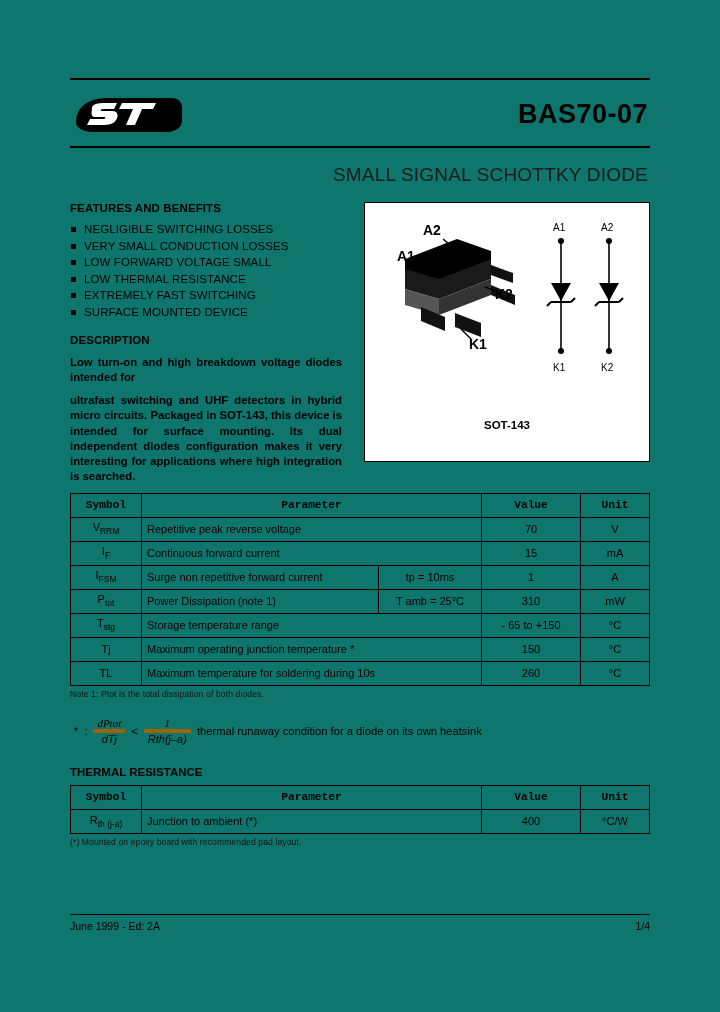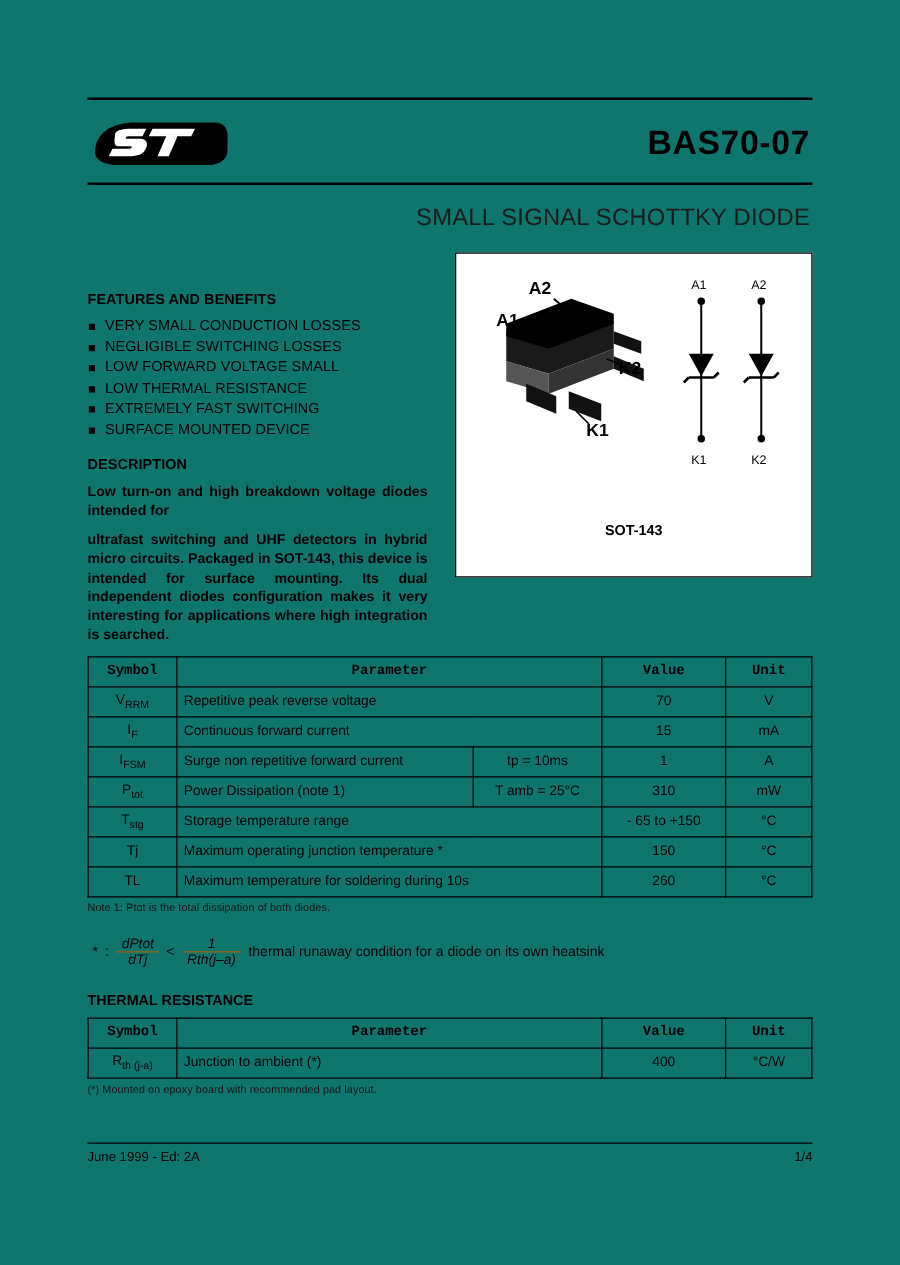--- a/index.html
+++ b/index.html
@@ -59,21 +59,21 @@
     padding: 16px 2px 12px 0;
     letter-spacing: 0.2px;
   }
 
   
   .cols {
     display: flex;
     gap: 22px;
     margin-top: 4px;
   }
-  .col-left { width: 272px; margin-top: 32px; }
+  .col-left { width: 272px; }
   .col-right { width: 286px; }
 
   .sec-title {
     font-size: 11.5px;
     font-weight: bold;
     margin-bottom: 9px;
     letter-spacing: 0.1px;
   }
   ul.features {
     list-style: none;
@@ -172,21 +172,21 @@
     font-size: 11.2px;
   }
   .frac {
     display: inline-flex;
     flex-direction: column;
     text-align: center;
     font-style: italic;
     line-height: 1.15;
     font-size: 11px;
   }
-  .frac .num { border-bottom: 1px solid #a16207; padding: 0 4px; }
+  .frac .num { border-bottom: 4px solid #a16207; padding: 0 4px; font-family: Liberation Serif, serif; }
   .frac .den { padding: 0 4px; }
   .star { font-size: 11px; }
 
   
   .footer {
     position: absolute;
     left: 70px;
     right: 70px;
     bottom: 80px;
   }
@@ -220,22 +220,22 @@
     </div>
 
     <div class="header-rule2"></div>
 
     <div class="subtitle">SMALL SIGNAL SCHOTTKY DIODE</div>
 
     <div class="cols">
       <div class="col-left">
         <div class="sec-title">FEATURES AND BENEFITS</div>
         <ul class="features">
+          <li>NEGLIGIBLE SWITCHING LOSSES</li>
           <li>VERY SMALL CONDUCTION LOSSES</li>
-          <li>NEGLIGIBLE SWITCHING LOSSES</li>
           <li>LOW FORWARD VOLTAGE SMALL</li>
           <li>LOW THERMAL RESISTANCE</li>
           <li>EXTREMELY FAST SWITCHING</li>
           <li>SURFACE MOUNTED DEVICE</li>
         </ul>
         <div class="sec-title">DESCRIPTION</div>
         <div class="desc">
           <p>Low turn-on and high breakdown voltage diodes intended for</p>
           <p>ultrafast switching and UHF detectors in hybrid micro circuits. Packaged in SOT-143, this device is intended for surface mounting. Its dual independent diodes configuration makes it very interesting for applications where high integration is searched.</p>
         </div>

